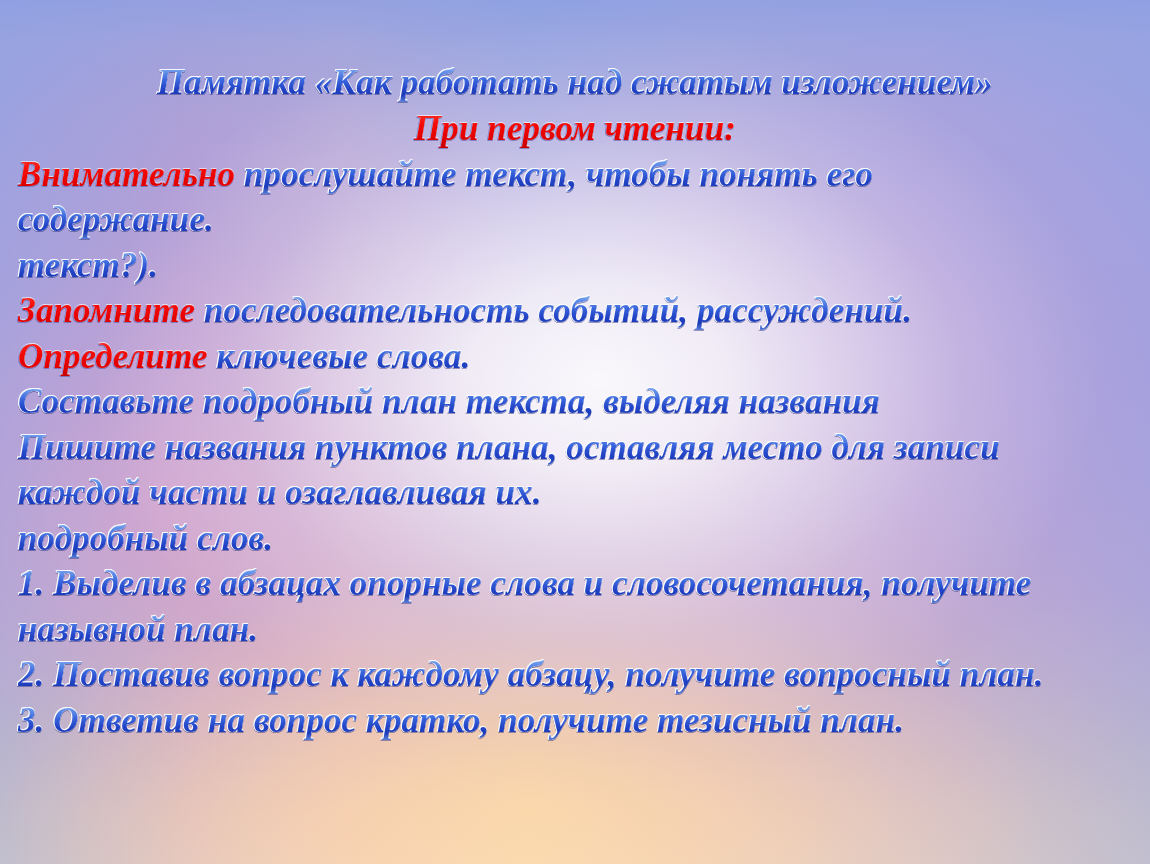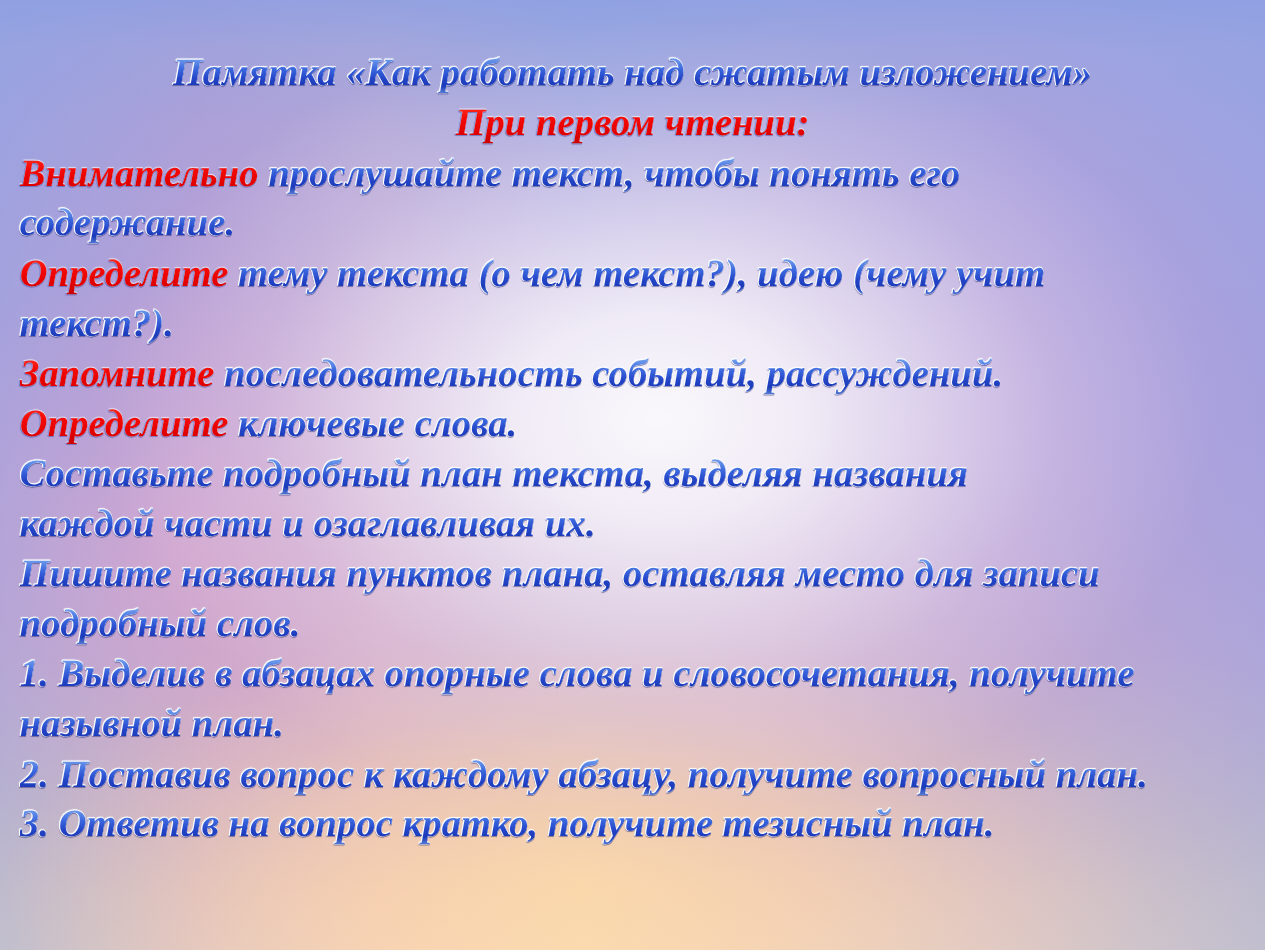--- a/index.html
+++ b/index.html
@@ -91,20 +91,21 @@
       rgba(150,163,224,0.34) 5%,
       rgba(160,165,222,0.00) 13%);
   }
 
   
   #content {
     position: relative;
     z-index: 5;
     padding: 42px 10px 0 10px;
     box-sizing: border-box;
+    margin-top: 17px;
   }
   .line {
     font-size: 35px;
     line-height: 45.5px;
     font-weight: bold;
     font-style: italic;
     white-space: nowrap;
     letter-spacing: 0.1px;
   }
   .line.center { text-align: center; }
@@ -167,27 +168,26 @@
   <div class="bg-layer bg-pink"></div>
   <div class="bg-layer bg-glow"></div>
   <div class="bg-layer bg-warm"></div>
   <div class="bg-layer bg-topblue"></div>
 
   <div id="content">
       <div class="line center title"><span class="seg blue">Памятка «Как работать над сжатым изложением»</span></div>
       <div class="line center"><span class="seg red">При первом чтении:</span></div>
       <div class="line left"><span class="seg red">Внимательно </span><span class="seg blue">прослушайте текст, чтобы понять его</span></div>
       <div class="line left"><span class="seg blue">содержание.</span></div>
-      <div class="line left"><span class="seg red">Определите </span><span class="seg blue">тему текста (о чем текст?), идею (чему учит</span></div>
       <div class="line left"><span class="seg blue">текст?).</span></div>
       <div class="line left"><span class="seg red">Запомните </span><span class="seg blue">последовательность событий, рассуждений.</span></div>
       <div class="line left"><span class="seg red">Определите </span><span class="seg blue">ключевые слова.</span></div>
       <div class="line left"><span class="seg blue">Составьте подробный план текста, выделяя названия</span></div>
+      <div class="line left"><span class="seg blue">Пишите названия пунктов плана, оставляя место для записи</span></div>
       <div class="line left"><span class="seg blue">каждой части и озаглавливая их.</span></div>
-      <div class="line left"><span class="seg blue">Пишите названия пунктов плана, оставляя место для записи</span></div>
       <div class="line left"><span class="seg blue">подробный слов.</span></div>
       <div class="line left"><span class="seg blue">1. Выделив в абзацах опорные слова и словосочетания, получите</span></div>
       <div class="line left"><span class="seg blue">назывной план.</span></div>
       <div class="line left"><span class="seg blue">2. Поставив вопрос к каждому абзацу, получите вопросный план.</span></div>
       <div class="line left"><span class="seg blue">3. Ответив на вопрос кратко, получите тезисный план.</span></div>
     </div>
 
 </div>
 
 </body></html>

